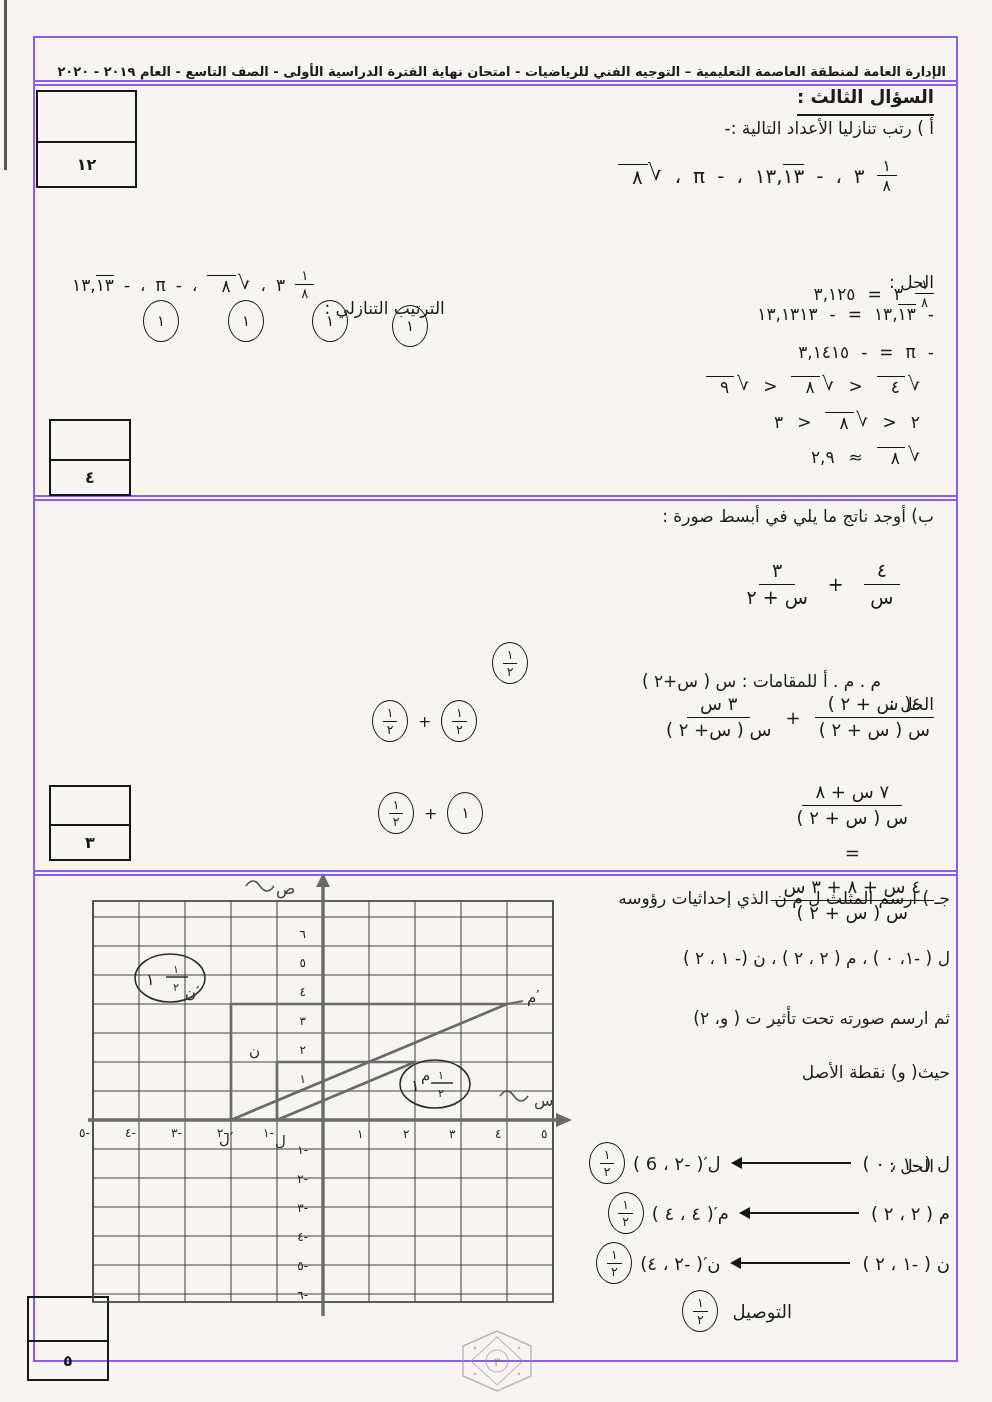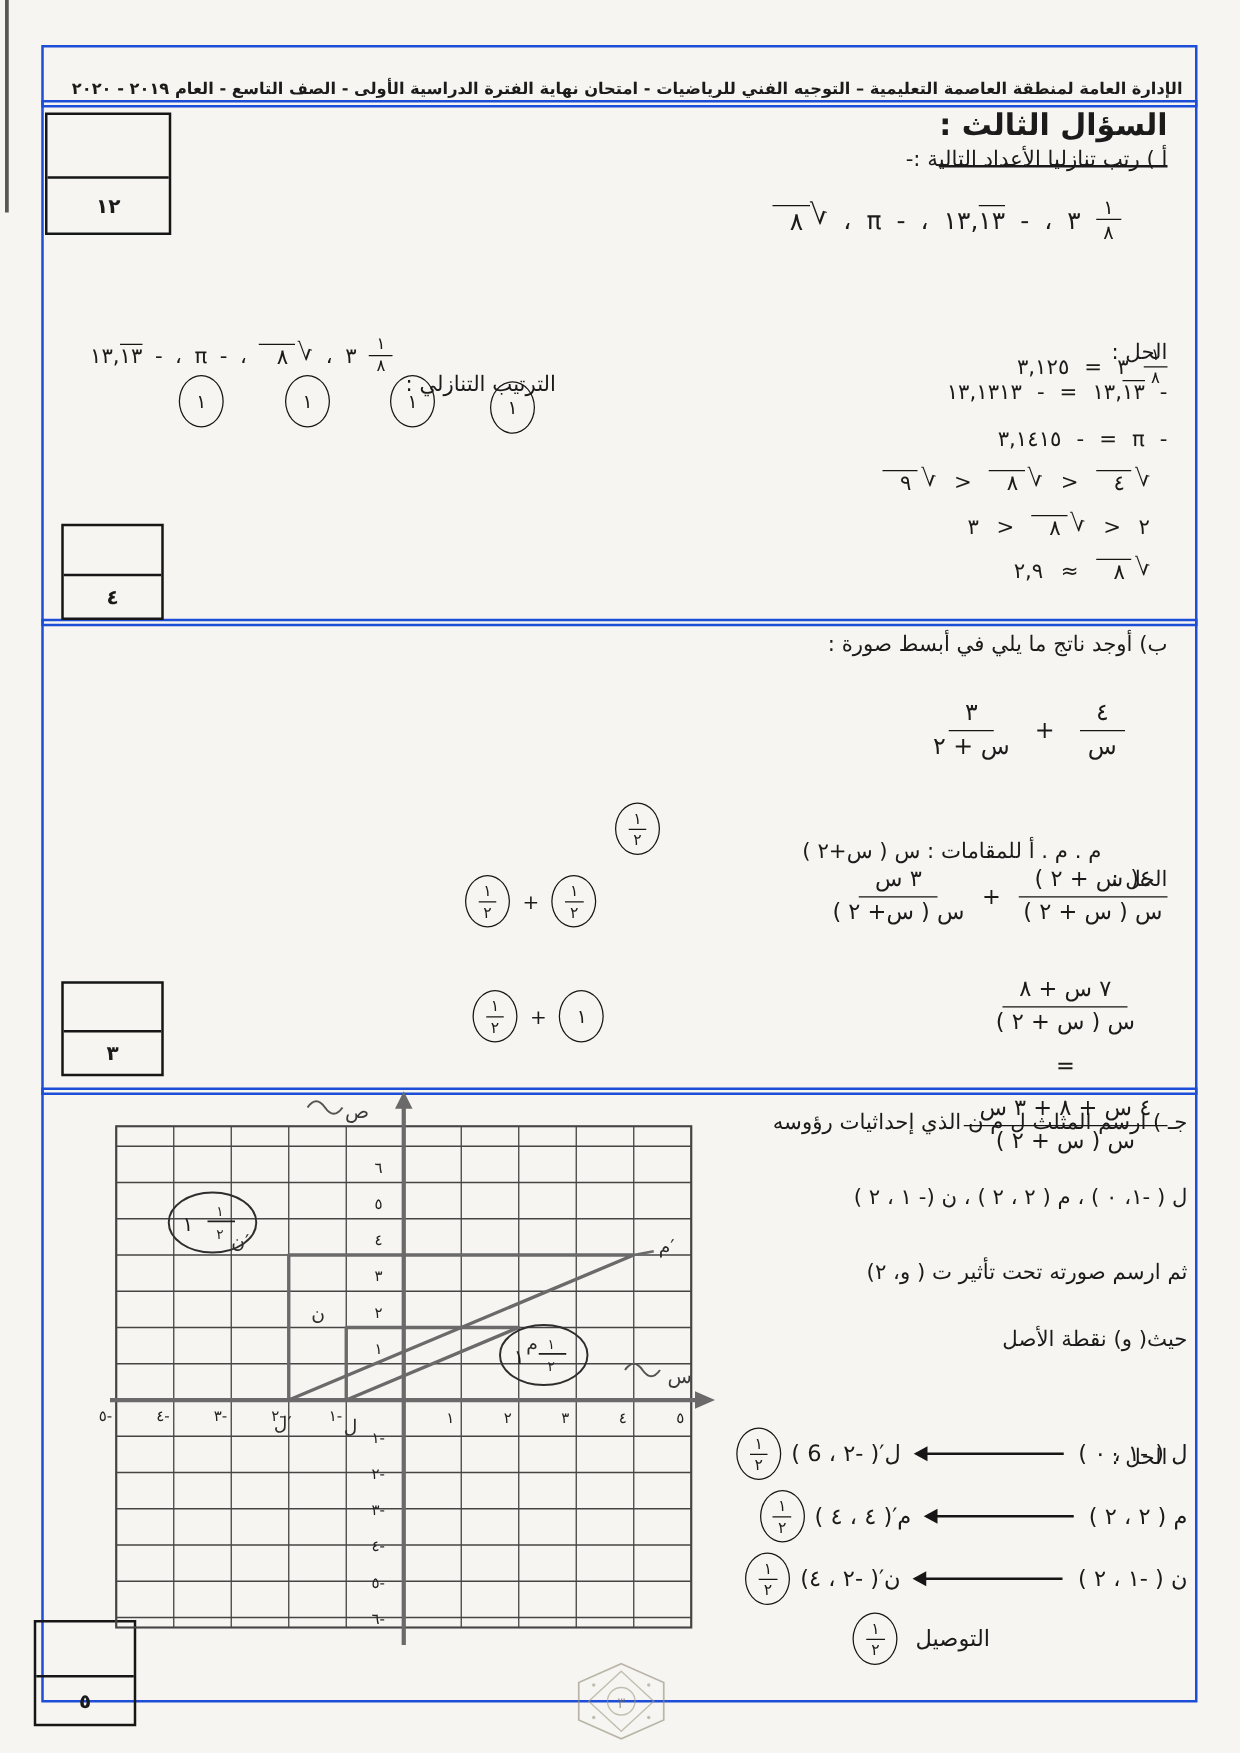--- a/index.html
+++ b/index.html
@@ -1,35 +1,35 @@
 <!DOCTYPE html>
 <html lang="ar"><head>
 <meta charset="utf-8">
 <style>
   html,body{margin:0;padding:0;background:#f6f5f1;}
   .page{position:relative;width:992px;height:1402px;background:#f6f5f1;overflow:hidden;
         font-family:"DejaVu Sans",sans-serif;color:#1b1b1b;}
-  .box{position:absolute;border:2px solid #1d4ed8;background:transparent;text-decoration:underline;}
+  .box{position:absolute;border:2px solid #8b5cf6;background:transparent;text-decoration:underline;}
   .edge-smudge{position:absolute;left:4px;top:0;width:3px;height:170px;background:#2f2f2f;opacity:.8;}
 
   
   .header-text{position:absolute;right:10px;left:10px;bottom:5px;direction:rtl;text-align:right;
                font-size:13px;font-weight:bold;letter-spacing:-0.2px;}
 
   
   .score{position:absolute;border:2.2px solid #161616;display:flex;flex-direction:column;}
   .score .cell-top{flex:1.15;border-bottom:2.2px solid #161616;}
   .score .cell-bot{flex:1;display:flex;align-items:center;justify-content:center;
                    font-weight:bold;font-size:16px;border-radius:16px;}
 
   
   .ar{direction:rtl;unicode-bidi:isolate;}
   .line{position:absolute;direction:rtl;text-align:right;font-size:17px;}
   .bold{font-weight:normal;margin-top:46px;}
-  .title-underline{border-bottom:2px solid #1a1a1a;padding-bottom:18px;font-size:24px;font-weight:bold;}
+  .title-underline{border-bottom:2px solid #1a1a1a;padding-bottom:7px;font-size:18px;font-weight:bold;}
 
   
   .eq{position:absolute;display:flex;direction:ltr;align-items:center;gap:12px;font-size:19px;}
   .eq.f17{font-size:17px;}
   .tok{white-space:nowrap;}
 
   
   .frac{display:inline-flex;flex-direction:column;align-items:center;line-height:1.15;}
   .frac .n{border-bottom:1.7px solid #151515;padding:0 13px 2px;}
   .frac .d{padding-top:2px;}

